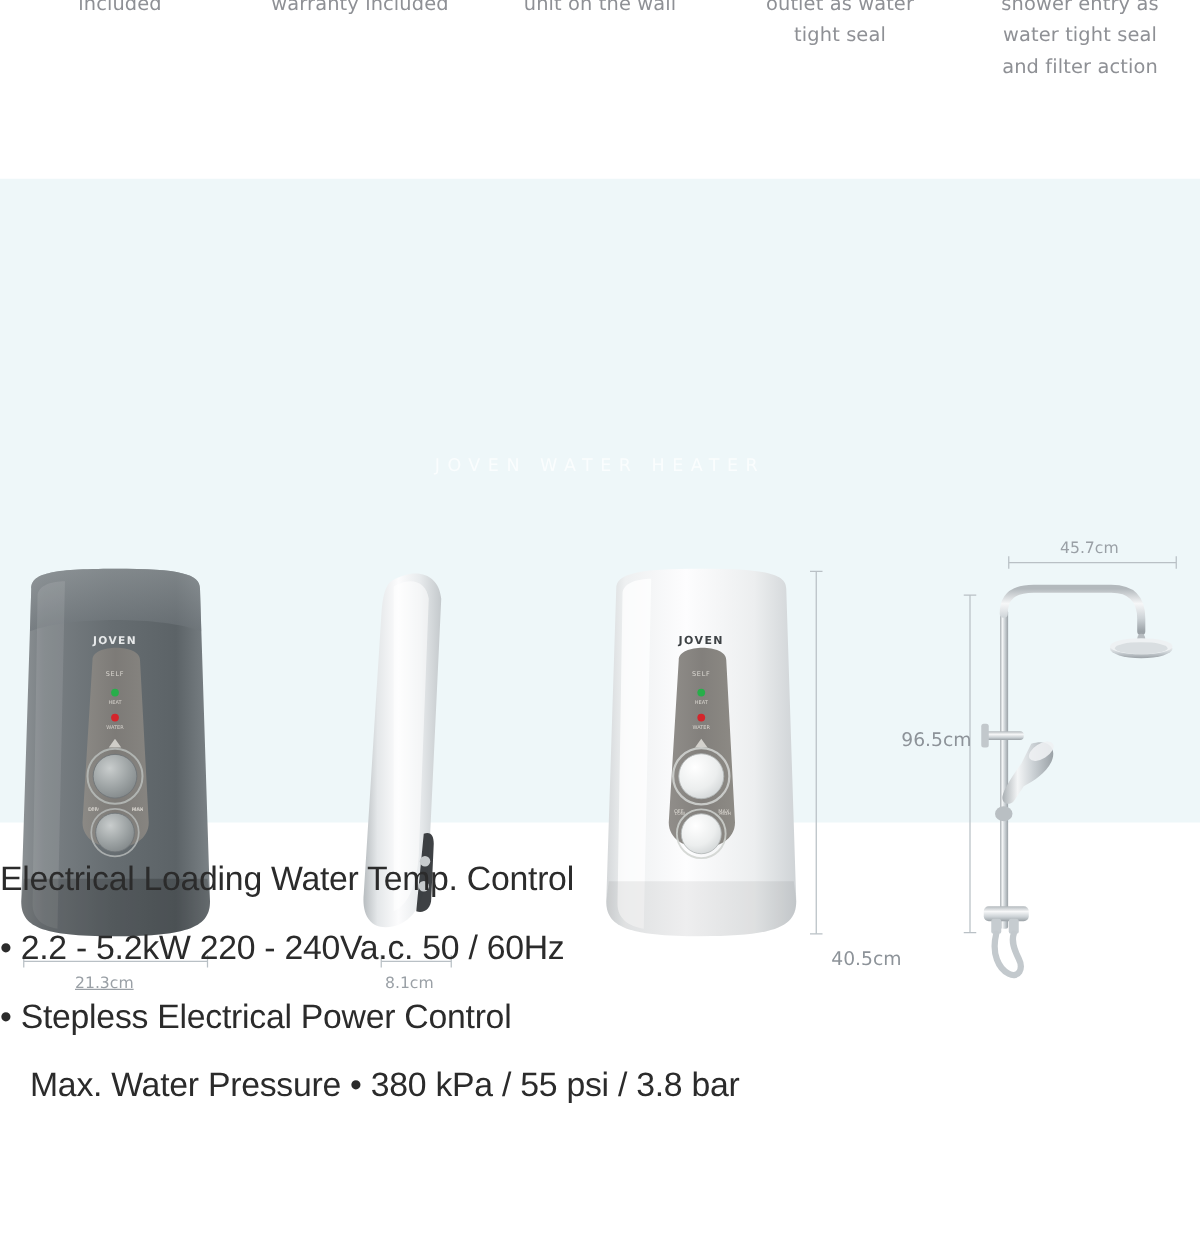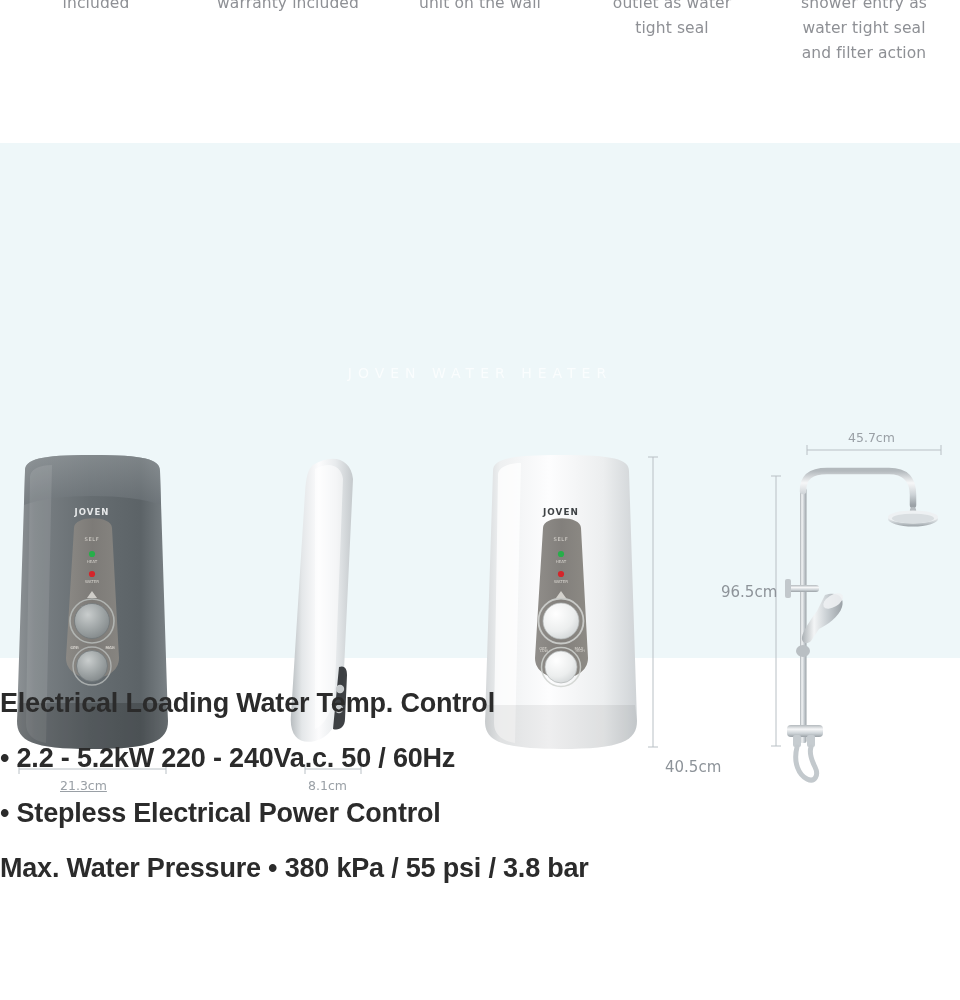--- a/index.html
+++ b/index.html
@@ -53,31 +53,31 @@
   .fig { position: absolute; }
 
   .dim-label {
     position: absolute;
     font-family: "DejaVu Sans", sans-serif;
     font-size: 12.5px; color: #9aa0a6; white-space: nowrap; text-align: center;
   }
   .dim-label.big { font-size: 15px; color: #8d9399; }
 
   
-  .spec-text { position: absolute; top: 690px; left: 0; width: 960px; padding-left: 0px; font-weight: bold; }
+  .spec-text { position: absolute; top: 690px; left: 0; width: 960px; padding-left: 0px; }
   .spec-line {
     font-family: "Liberation Sans", sans-serif;
     font-size: 27px;
     line-height: 1;
     color: #2b2b2b;
     margin: 0 0 28px 0;
     white-space: nowrap;
     letter-spacing: -0.2px;
   }
-  .spec-line.last { margin-bottom: 4px; }
+  .spec-line.last { margin-bottom: 4px; padding-left: 24px; }
 </style>
 </head>
 <body>
 
 <div class="page">
 
   <div class="features-row">
     <div class="feature-col"><span style="white-space:pre-line">Local language
 included</span></div>
     <div class="feature-col"><span style="white-space:pre-line">Local product

